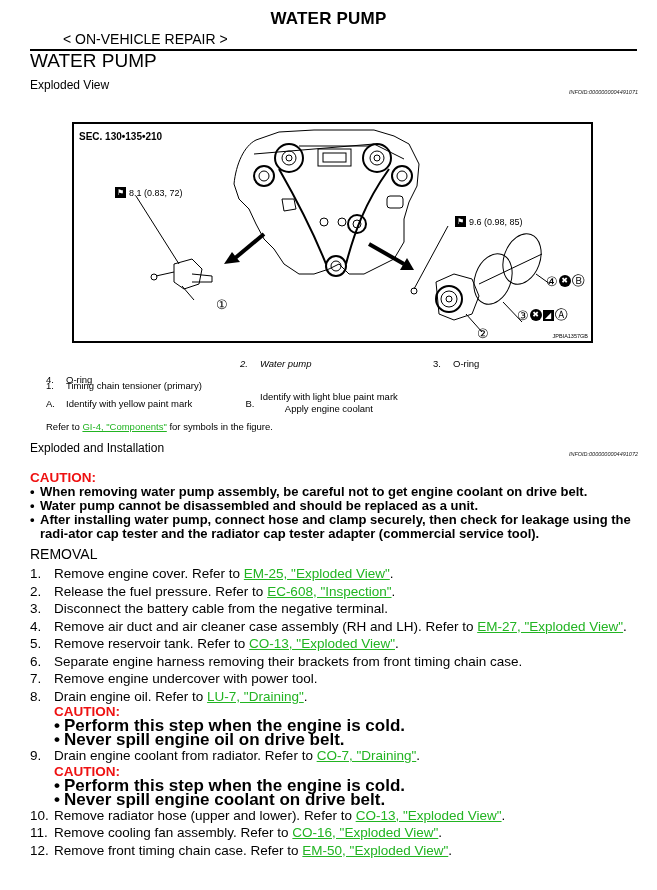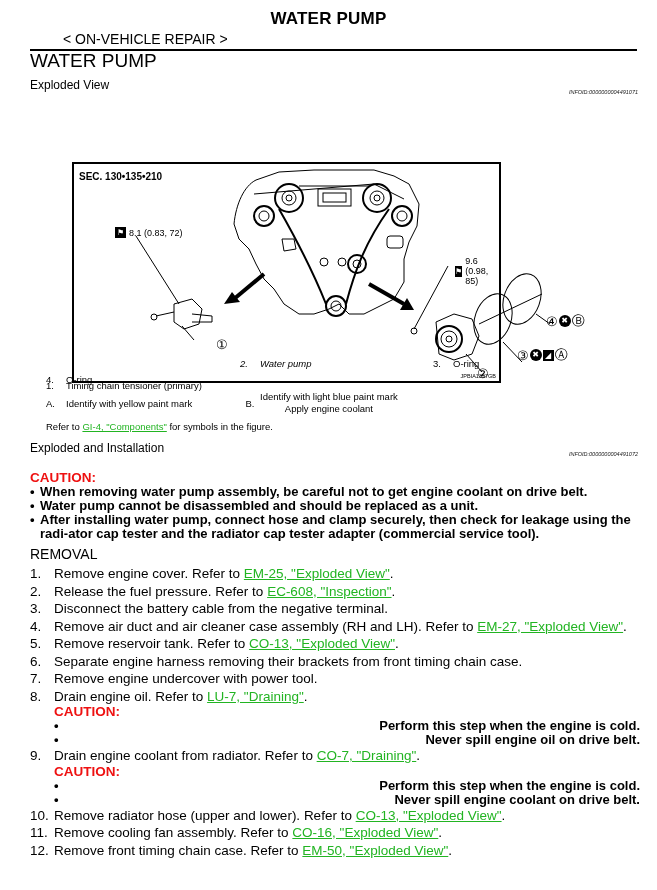--- a/index.html
+++ b/index.html
@@ -3,42 +3,42 @@
 <meta charset="utf-8">
 <style>
   html, body { margin: 0; padding: 0; background: #ffffff; }
   body { width: 657px; height: 890px; position: relative; overflow: hidden; font-family: "Liberation Sans", sans-serif; color: #000; }
   .page-header-title { position: absolute; top: 9px; left: 0; width: 657px; text-align: center; font-weight: bold; font-size: 17px; letter-spacing: 0.2px; }
   .crumb { position: absolute; top: 31px; left: 30px; font-size: 14px; margin-left: 33px; }
   .rule { position: absolute; top: 49px; left: 30px; width: 607px; height: 0; border-top: 2px solid #000; }
   .h1 { position: absolute; top: 50px; left: 30px; font-size: 19px; }
   .h2 { position: absolute; font-size: 12px; left: 30px; }
   .infoid { position: absolute; right: 19px; font-size: 5.5px; font-style: italic; color: #222; }
-  .figure { position: absolute; top: 122px; left: 72px; width: 429px; height: 221px; border: 2px solid #000; box-sizing: border-box; background: #fff; margin-top: 40px; }
+  .figure { position: absolute; top: 122px; left: 72px; width: 521px; height: 221px; border: 2px solid #000; box-sizing: border-box; background: #fff; }
   .sec-label { position: absolute; top: 7px; left: 5px; font-size: 10px; font-weight: bold; }
   .fig-id { position: absolute; right: 3px; bottom: 2px; font-size: 5.5px; }
   .torque { position: absolute; font-size: 9px; display: flex; align-items: center; gap: 3px; }
   .torque .ticon { width: 11px; height: 11px; background: #000; color: #fff; font-size: 8px; line-height: 11px; text-align: center; display: inline-block; }
   .legend { position: absolute; left: 46px; top: 358px; font-size: 9.5px; }
   .leg-row { position: absolute; white-space: nowrap; }
   .leg-num { display: inline-block; width: 20px; }
   .refer-line { position: absolute; top: 421px; left: 46px; font-size: 9.5px; }
   a.xref { color: #22b422; text-decoration: underline; }
   .caution-block { position: absolute; top: 471px; left: 30px; width: 610px; }
   .caution-title { color: #ee1111; font-weight: bold; font-size: 13.5px; line-height: 14px; }
   .bullets { font-weight: bold; font-size: 13px; line-height: 14px; }
   .bullet { position: relative; padding-left: 10px; }
   .bullet::before { content: "\2022"; position: absolute; left: 0; }
   .removal-label { position: absolute; top: 546px; left: 30px; font-size: 14px; }
   .steps { position: absolute; top: 565px; left: 30px; width: 610px; font-size: 13.5px; }
   .step { position: relative; padding-left: 24px; line-height: 17.5px; }
   .step .num { position: absolute; left: 0; }
   .sub-caution { padding-left: 0; line-height: 14px; }
   .sub-caution .caution-title { font-size: 13.5px; }
-  .sub-caution .bullets { font-size: 13px; padding-left: 0; text-align: right; }
+  .sub-caution .bullets { font-size: 17px; padding-left: 0; }
   svg .ln { stroke: #000; fill: none; stroke-width: 1; }
   svg .lnb { stroke: #000; fill: none; stroke-width: 2; }
 </style>
 </head>
 <body>
 
 <div class="page-header-title">WATER PUMP</div>
 <div class="crumb">&lt; ON-VEHICLE REPAIR &gt;</div>
 <div class="rule"></div>
 <div class="h1">WATER PUMP</div>

